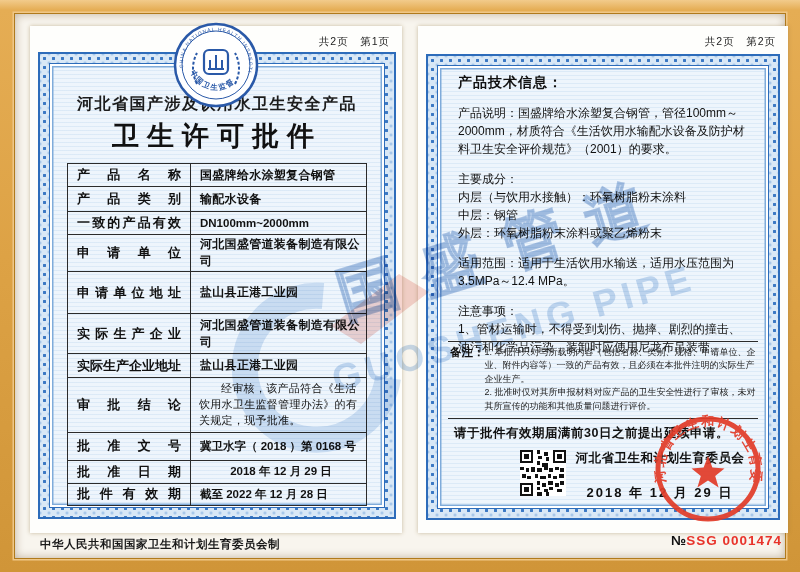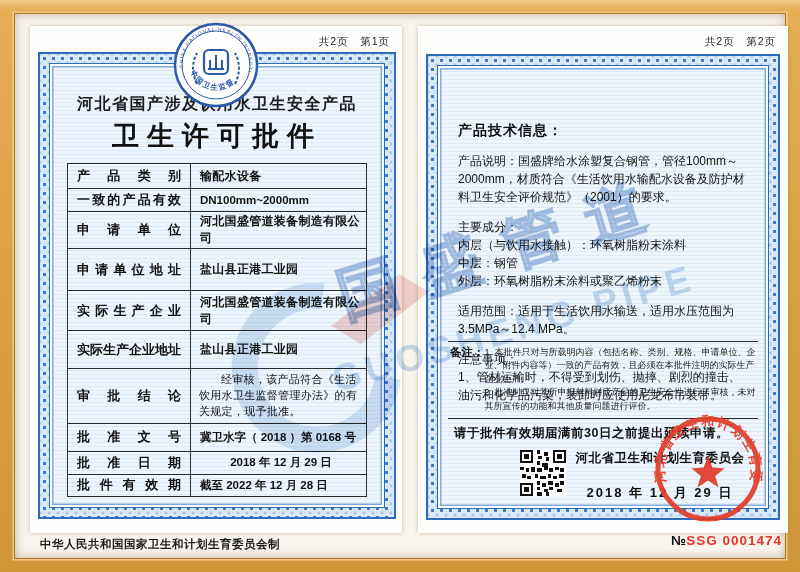--- a/index.html
+++ b/index.html
@@ -43,26 +43,26 @@
     font-size:16px;font-weight:700;letter-spacing:1.5px;color:#1c1c1c;}
   .title2{margin-top:3px;text-align:center;font-family:"Liberation Serif","DejaVu Serif",serif;
     font-size:27px;font-weight:700;letter-spacing:8px;color:#111;}
   table.cert{border-collapse:collapse;margin:9px auto 0;width:300px;table-layout:fixed;}
   table.cert td{border:1px solid #2b2b2b;vertical-align:middle;}
   table.cert{border:1.5px solid #2b2b2b;}
   td.lbl{width:104px;font-size:13px;font-weight:700;color:#111;padding:0 9px;
     text-align:justify;text-align-last:justify;}
   td.val{font-size:12px;font-weight:700;color:#111;padding:0 4px 0 9px;letter-spacing:.3px;}
   tr.h24{height:23px;} tr.h25{height:25px;} tr.h37{height:37px;} tr.h42{height:42px;}
-  tr.h40{height:40px;} tr.h38{height:38px;margin-top:32px;} tr.h32{height:33px;} tr.h28{height:28px;} tr.h22{height:22px;}
+  tr.h40{height:40px;} tr.h38{height:24px;margin-top:32px;} tr.h32{height:33px;} tr.h28{height:28px;} tr.h22{height:22px;}
   td.val.small{font-size:11px;font-weight:400;line-height:1.45;text-indent:2em;padding:3px 8px;}
   td.val.mono{font-size:11.5px;letter-spacing:0;}
   
   .tech{position:relative;width:100%;height:100%;box-sizing:border-box;padding:8px 20px;font-size:12px;color:#111;}
-  .tech-title{font-size:14px;font-weight:700;letter-spacing:1px;margin-top:48px;}
+  .tech-title{font-size:14px;font-weight:700;letter-spacing:1px;}
   .para{margin-top:12px;line-height:1.5;}
   .para p{margin:0;line-height:1.5;}
   .bottom-block{position:absolute;left:10px;right:10px;bottom:6px;}
   .rule{border-top:1.5px solid #2b2b2b;}
   .remarks{display:flex;padding:3px 2px 5px 2px;}
   .remark-label{font-size:11.5px;font-weight:700;white-space:nowrap;}
   .remark-lines{font-size:9px;line-height:1.5;color:#222;padding-top:1px;}
   .notice{font-size:12.5px;font-weight:700;padding:6px 2px 0 6px;letter-spacing:.5px;}
   .issue-row{display:flex;margin-top:8px;align-items:flex-start;}
   .qr{margin-left:72px;}
@@ -113,20 +113,24 @@
     </svg>
   </div>
 
   <div class="blue-frame">
     <div class="blue-inner">
       <div class="title1">河北省国产涉及饮用水卫生安全产品</div>
       <div class="title2">卫生许可批件</div>
 
       <table class="cert">
         <tbody>
+            <tr class="h24">
+              <td class="lbl">产品名称</td>
+              <td class="val">国盛牌给水涂塑复合钢管</td>
+            </tr>
         <tr class="h25">
               <td class="lbl">产品类别</td>
               <td class="val">输配水设备</td>
             </tr>
         <tr class="h24">
               <td class="lbl">一致的产品有效</td>
               <td class="val mono">DN100mm~2000mm</td>
             </tr>
         <tr class="h37">
               <td class="lbl">申请单位</td>

